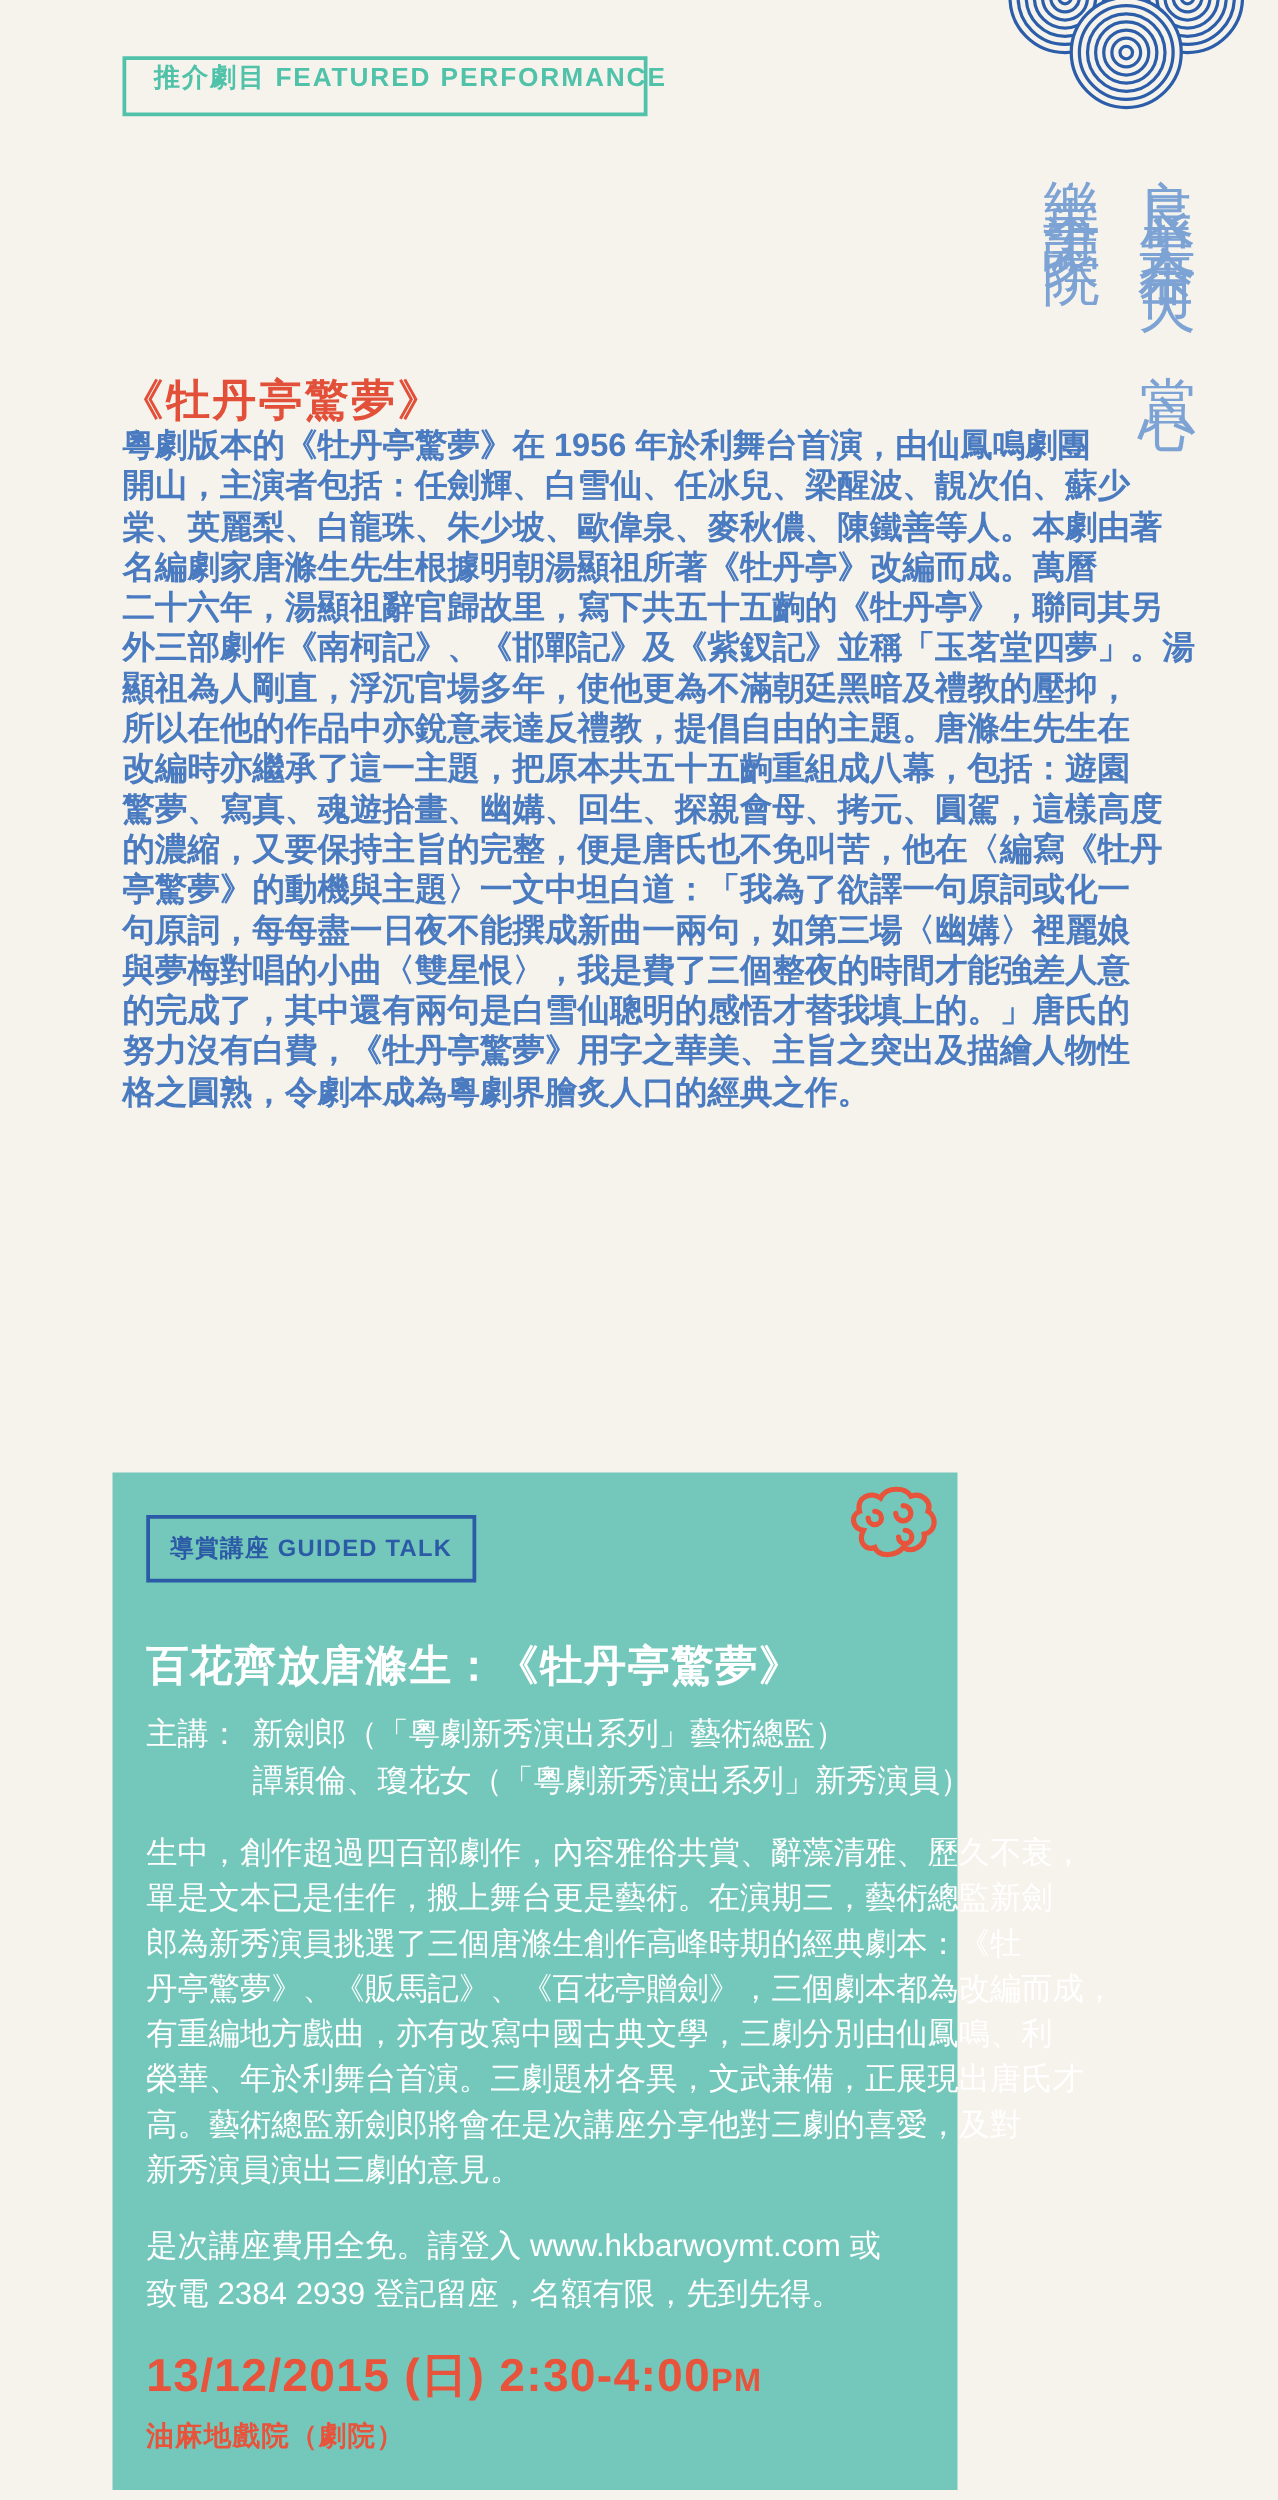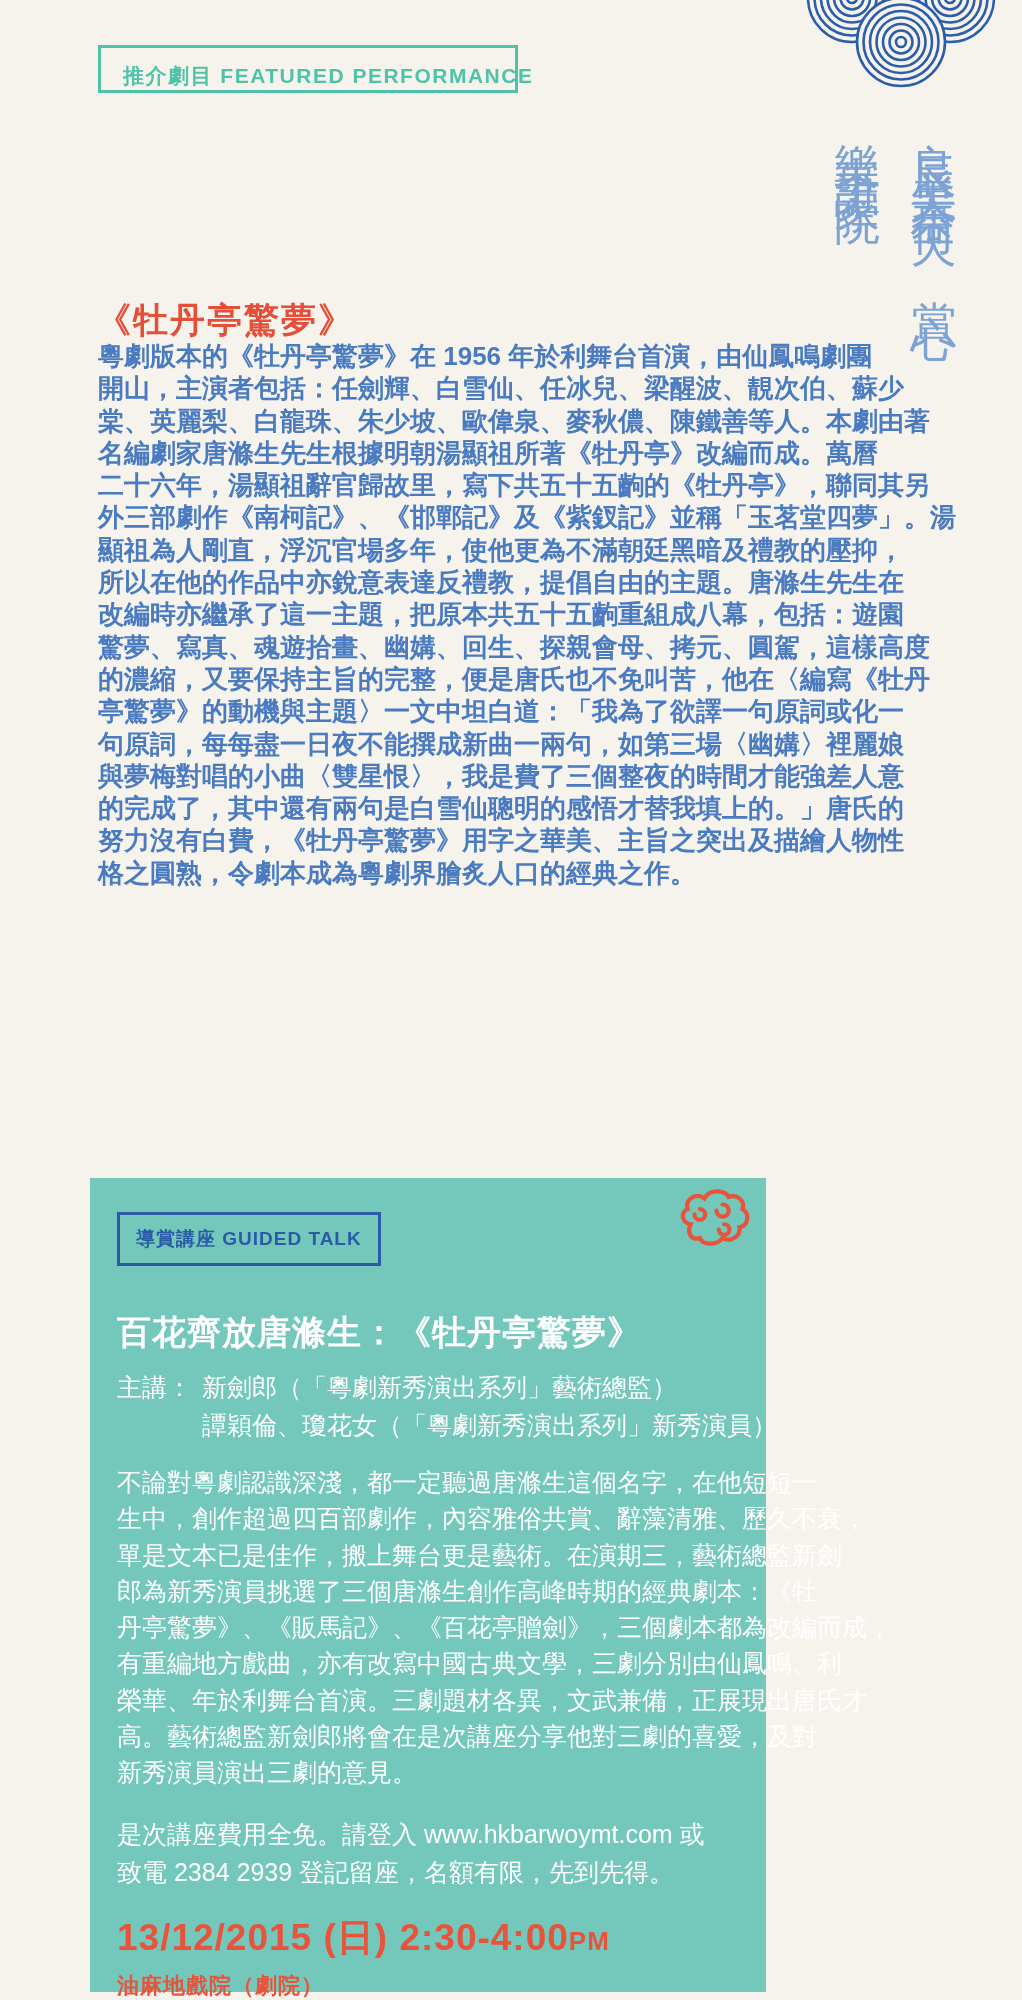--- a/index.html
+++ b/index.html
@@ -8,21 +8,21 @@
     width:1022px; height:2000px;
     background:#f6f3ec;
     font-family:"Liberation Sans","DejaVu Sans",sans-serif;
     overflow:hidden;
   }
   
   .featured-badge {
     position:absolute; left:98px; top:45px;
     width:392px; height:42px;
     border:3px solid #4fc2a9;
-    display:flex; align-items:flex-end;
+    display:flex; align-items:flex-start;
     padding-left:22px;
   }
   .featured-badge .blabel {
     color:#4fc2a9; font-size:21px; font-weight:bold;
     letter-spacing:1.5px; white-space:nowrap;
   }
   
   .wave-arcs { position:absolute; left:800px; top:0; }
   
   .vquote {
@@ -160,21 +160,20 @@
 
     <div class="speakers">
       <div class="slabel">主講：</div>
       <div class="slines">
         <div class="sline">新劍郎（「粵劇新秀演出系列」藝術總監）</div>
         <div class="sline">譚穎倫、瓊花女（「粵劇新秀演出系列」新秀演員）</div>
       </div>
     </div>
 
     <div class="talk-text">
-        <div class="tline">不論對粵劇認識深淺，都一定聽過唐滌生這個名字，在他短短一</div>
         <div class="tline">生中，創作超過四百部劇作，內容雅俗共賞、辭藻清雅、歷久不衰，</div>
         <div class="tline">單是文本已是佳作，搬上舞台更是藝術。在演期三，藝術總監新劍</div>
         <div class="tline">郎為新秀演員挑選了三個唐滌生創作高峰時期的經典劇本：《牡</div>
         <div class="tline">丹亭驚夢》、《販馬記》、《百花亭贈劍》，三個劇本都為改編而成，</div>
         <div class="tline">有重編地方戲曲，亦有改寫中國古典文學，三劇分別由仙鳳鳴、利</div>
         <div class="tline">榮華、年於利舞台首演。三劇題材各異，文武兼備，正展現出唐氏才</div>
         <div class="tline">高。藝術總監新劍郎將會在是次講座分享他對三劇的喜愛，及對</div>
         <div class="tline">新秀演員演出三劇的意見。</div>
       </div>
 

